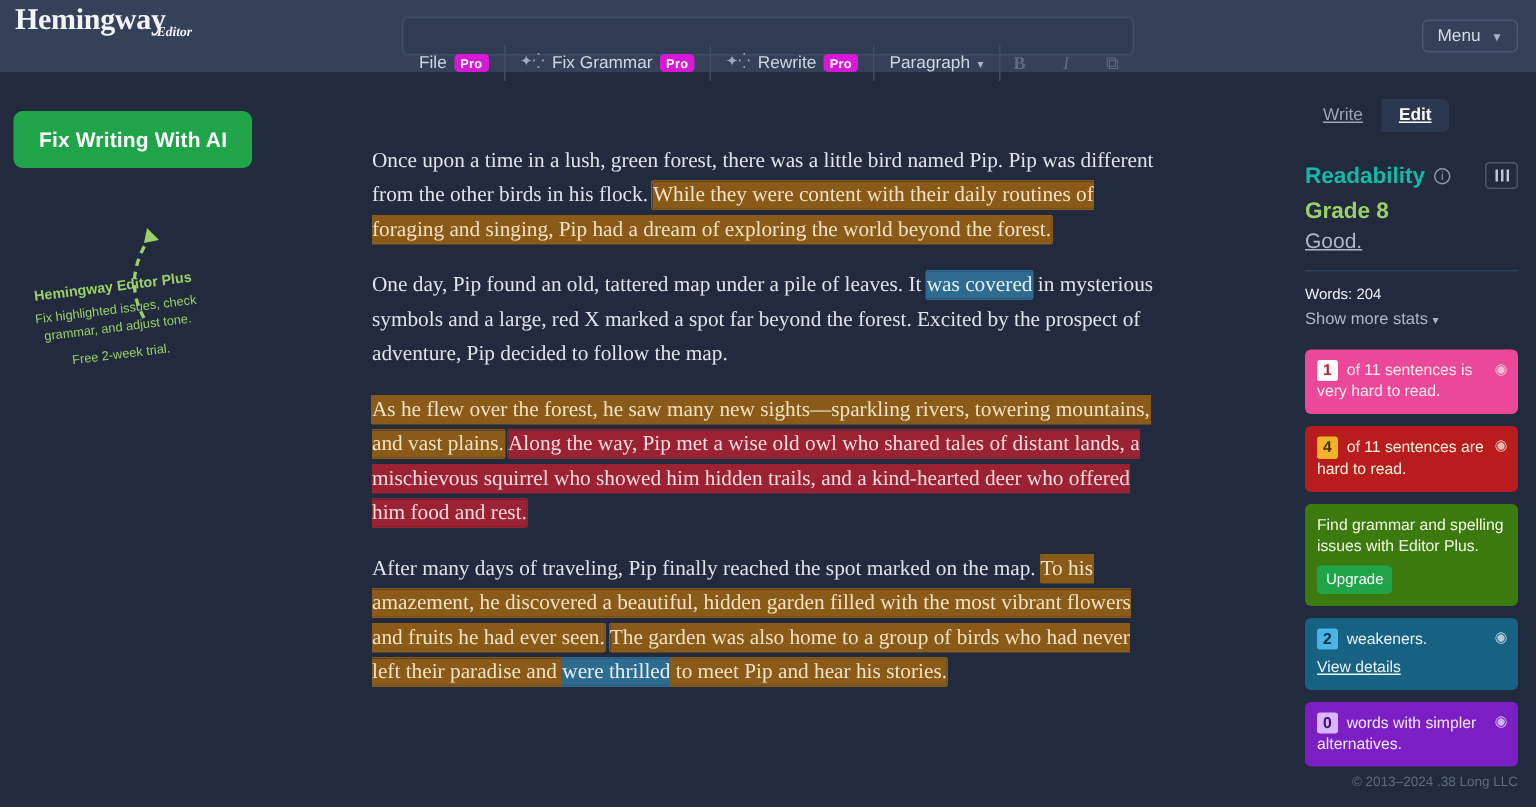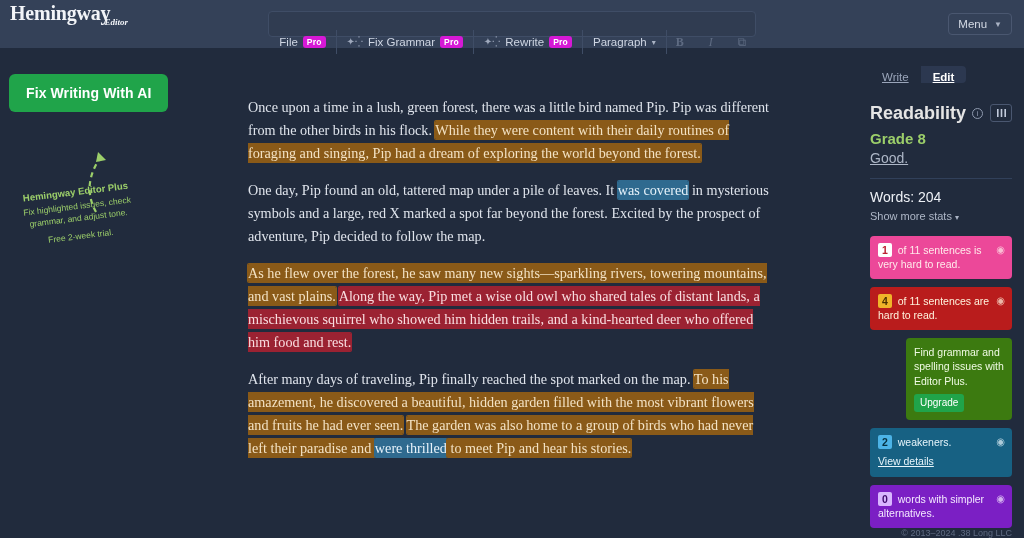--- a/index.html
+++ b/index.html
@@ -108,69 +108,69 @@
   }
   .we-tab {
     padding: 5px 12px; font-size: 11.5px; color: #9aa5ba;
   }
   .we-tab .u { text-decoration: underline; }
   .we-tab.active { background: #2c3850; color: #ffffff; font-weight: bold; }
   .sec-title-row {
     display: flex; align-items: center; gap: 6px;
     margin-top: 20px;
   }
-  .sec-title { color: #e5e5e5; font-size: 18px; font-weight: bold; text-align: right; }
+  .sec-title { color: #14b8a6; font-size: 15px; font-weight: bold; text-align: right; }
   .info-icon {
     width: 11px; height: 11px; border-radius: 50%;
     border: 1px solid #8f9aaf; color: #8f9aaf;
     font-size: 8px; line-height: 9px; text-align: center;
   }
   .sliders-btn {
     margin-left: auto; width: 22px; height: 18px;
     border: 1px solid #4a5770; border-radius: 3px;
     display: flex; align-items: center; justify-content: center; gap: 1.5px;
   }
   .grade { color: #9ccf6a; font-size: 15px; font-weight: bold; margin-top: 6px; }
   .grade-note { color: #aeb7c7; font-size: 14px; margin-top: 3px; text-decoration: underline; }
   .divider { height: 1px; background: #31405a; margin: 12px 0 10px 0; }
-  .words { color: #eef1f6; font-size: 14px; }
+  .words { color: #eef1f6; font-size: 10px; }
   .more-stats { color: #aeb7c7; font-size: 11px; margin-top: 5px; }
 
   .cards { margin-top: 14px; display: flex; flex-direction: column; gap: 8px; }
   .card {
     border-radius: 4px; padding: 7px 8px 8px 8px;
     position: relative; font-size: 10.5px; line-height: 1.35;
   }
   .card .count {
     display: inline-block; border-radius: 2px;
     padding: 0 4px; font-weight: bold; font-size: 10.5px;
     margin-right: 3px;
   }
   .card .eye {
     position: absolute; right: 7px; top: 7px;
     font-size: 10px; opacity: .72;
   }
   .card-red   { background: #ec4899; color: #ffeaea; }
   .card-red .count   { background: #ffffff; color: #bb2030; }
   .card-orange{ background: #b91c1c; color: #fff3dd; }
   .card-orange .count{ background: #f0b429; color: #4a3000; }
-  .card-green { background: #3c7a10; color: #f0fbe4; margin-left: 36px; }
+  .card-green { background: #3c7a10; color: #f0fbe4; }
   .card-green .upgrade {
     display: inline-block; margin-top: 6px;
     background: #20a44a; color: #fff; font-size: 10px;
     padding: 2.5px 6px; border-radius: 3px;
   }
   .card-blue  { background: #176183; color: #e7f5fb; }
   .card-blue .count  { background: #4cb3e6; color: #05303f; }
   .card-blue .link { display: block; margin-top: 5px; text-decoration: underline; font-size: 10.5px; }
   .card-purple{ background: #7b1fc4; color: #f4e9ff; }
   .card-purple .count{ background: #d9b6ff; color: #3e0a6b; }
 
   .copyright {
-    margin-top: auto; padding-bottom: 0;
+    margin-top: auto; padding-bottom: 12px;
     color: #5f6b82; font-size: 9px; text-align: right;
   }
 </style>
 </head>
 <body>
 
 <div class="app">
 
   <div class="header">
     <div class="brand">

